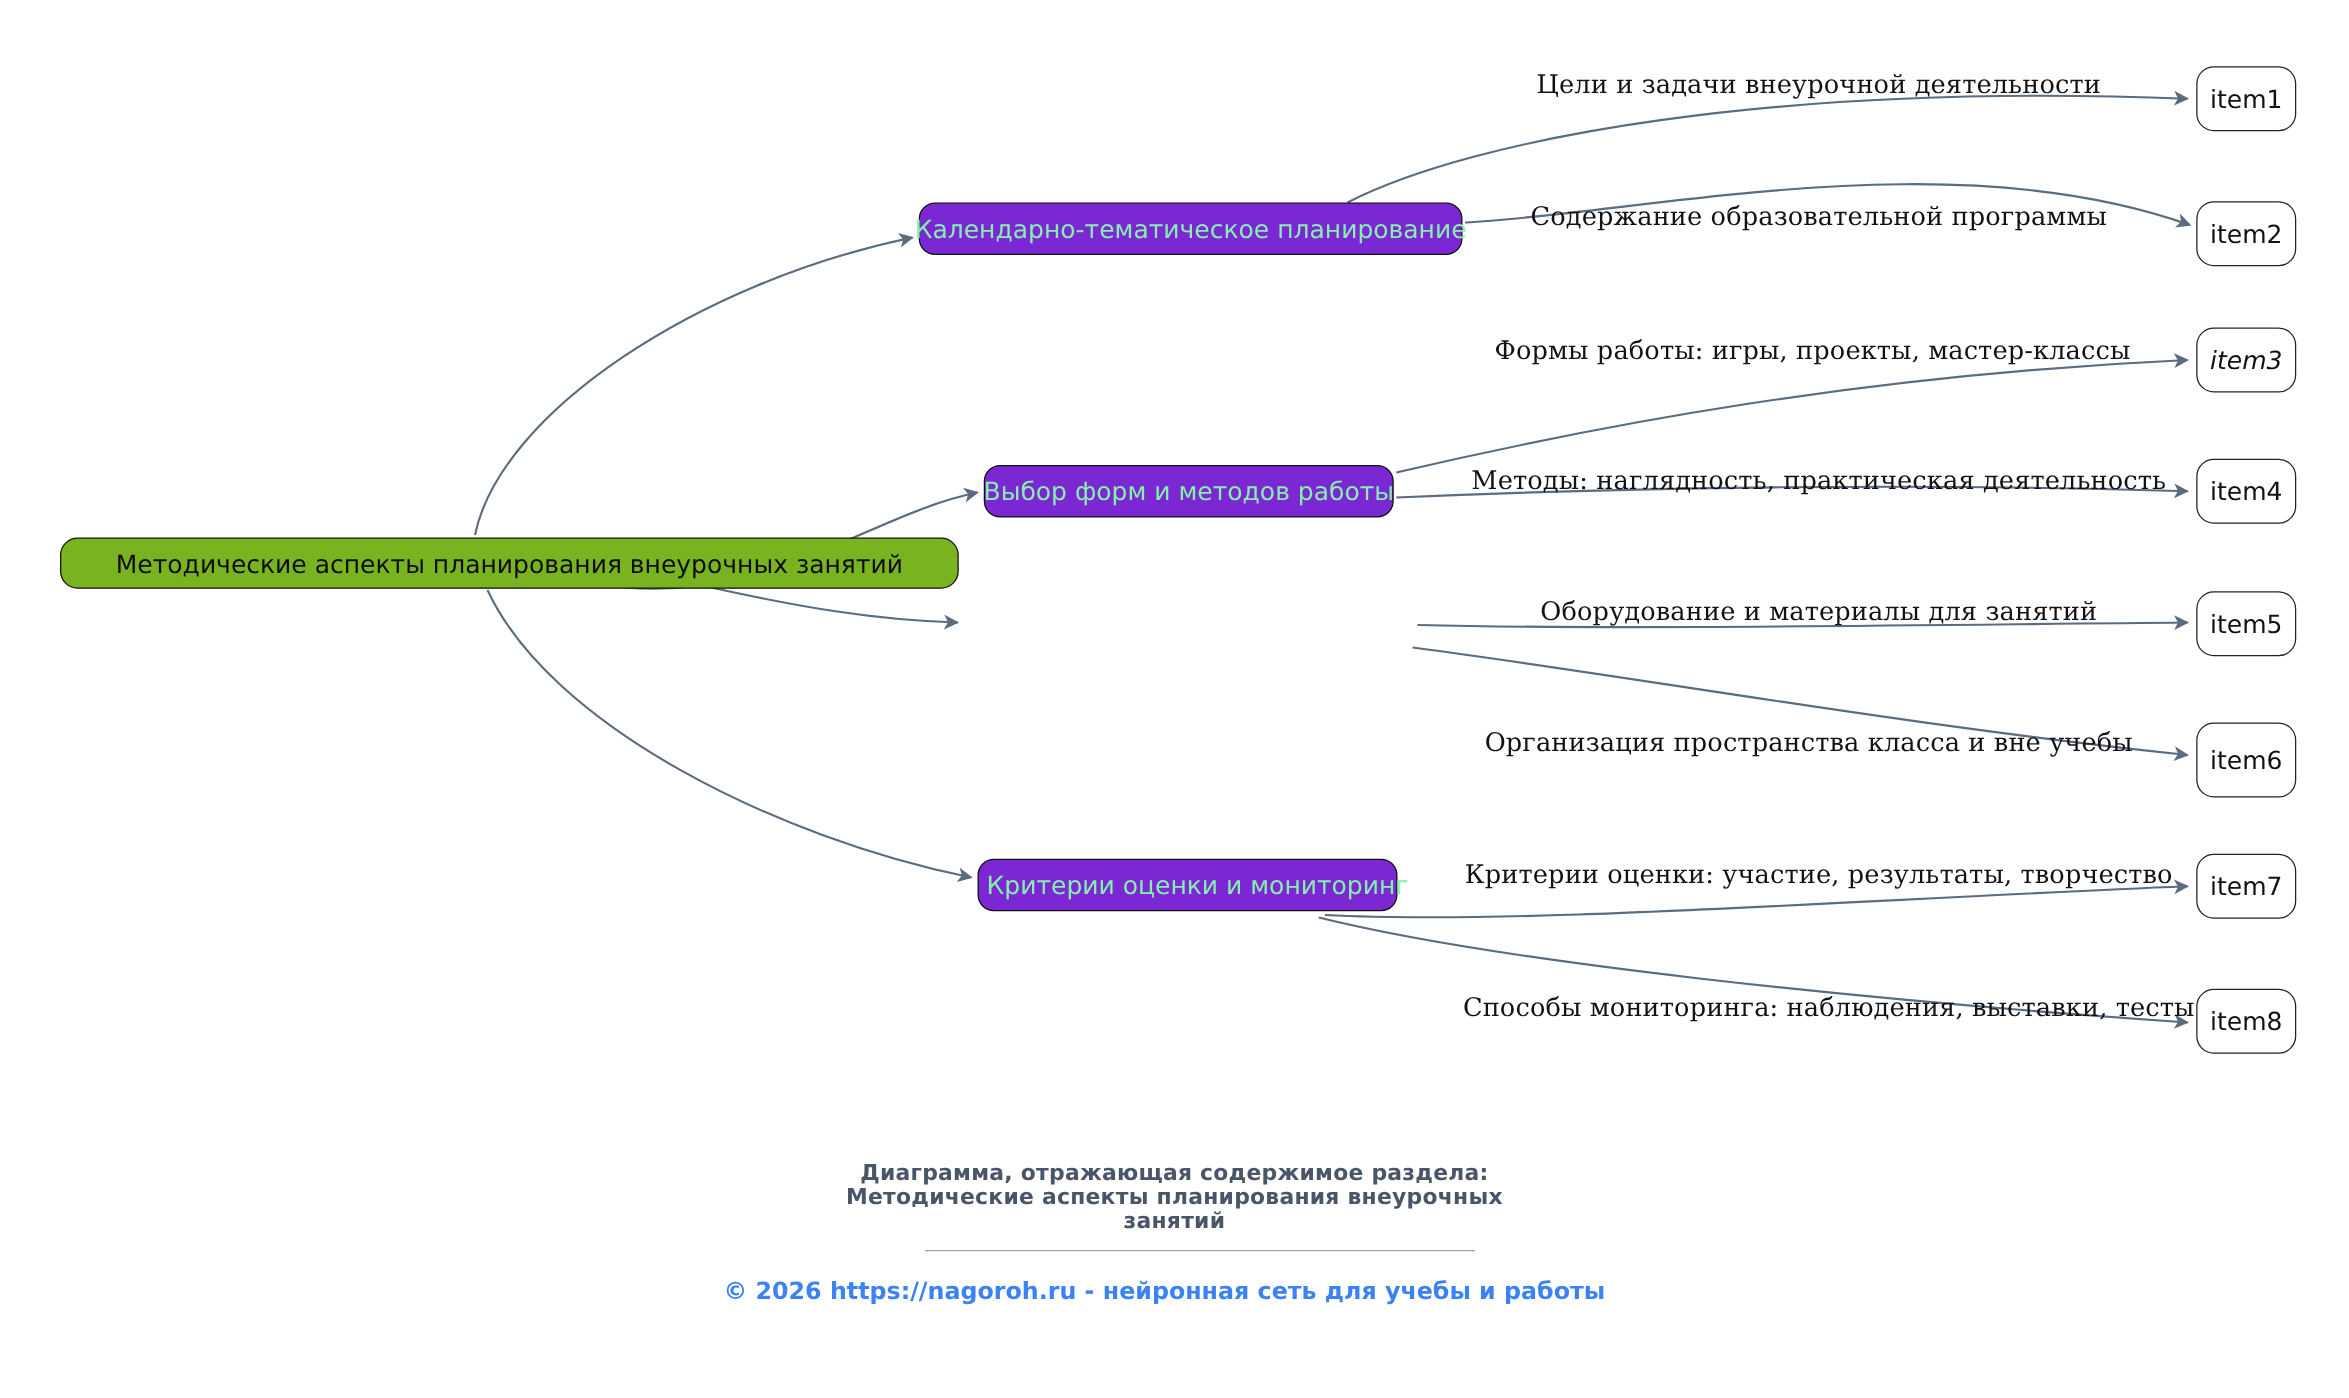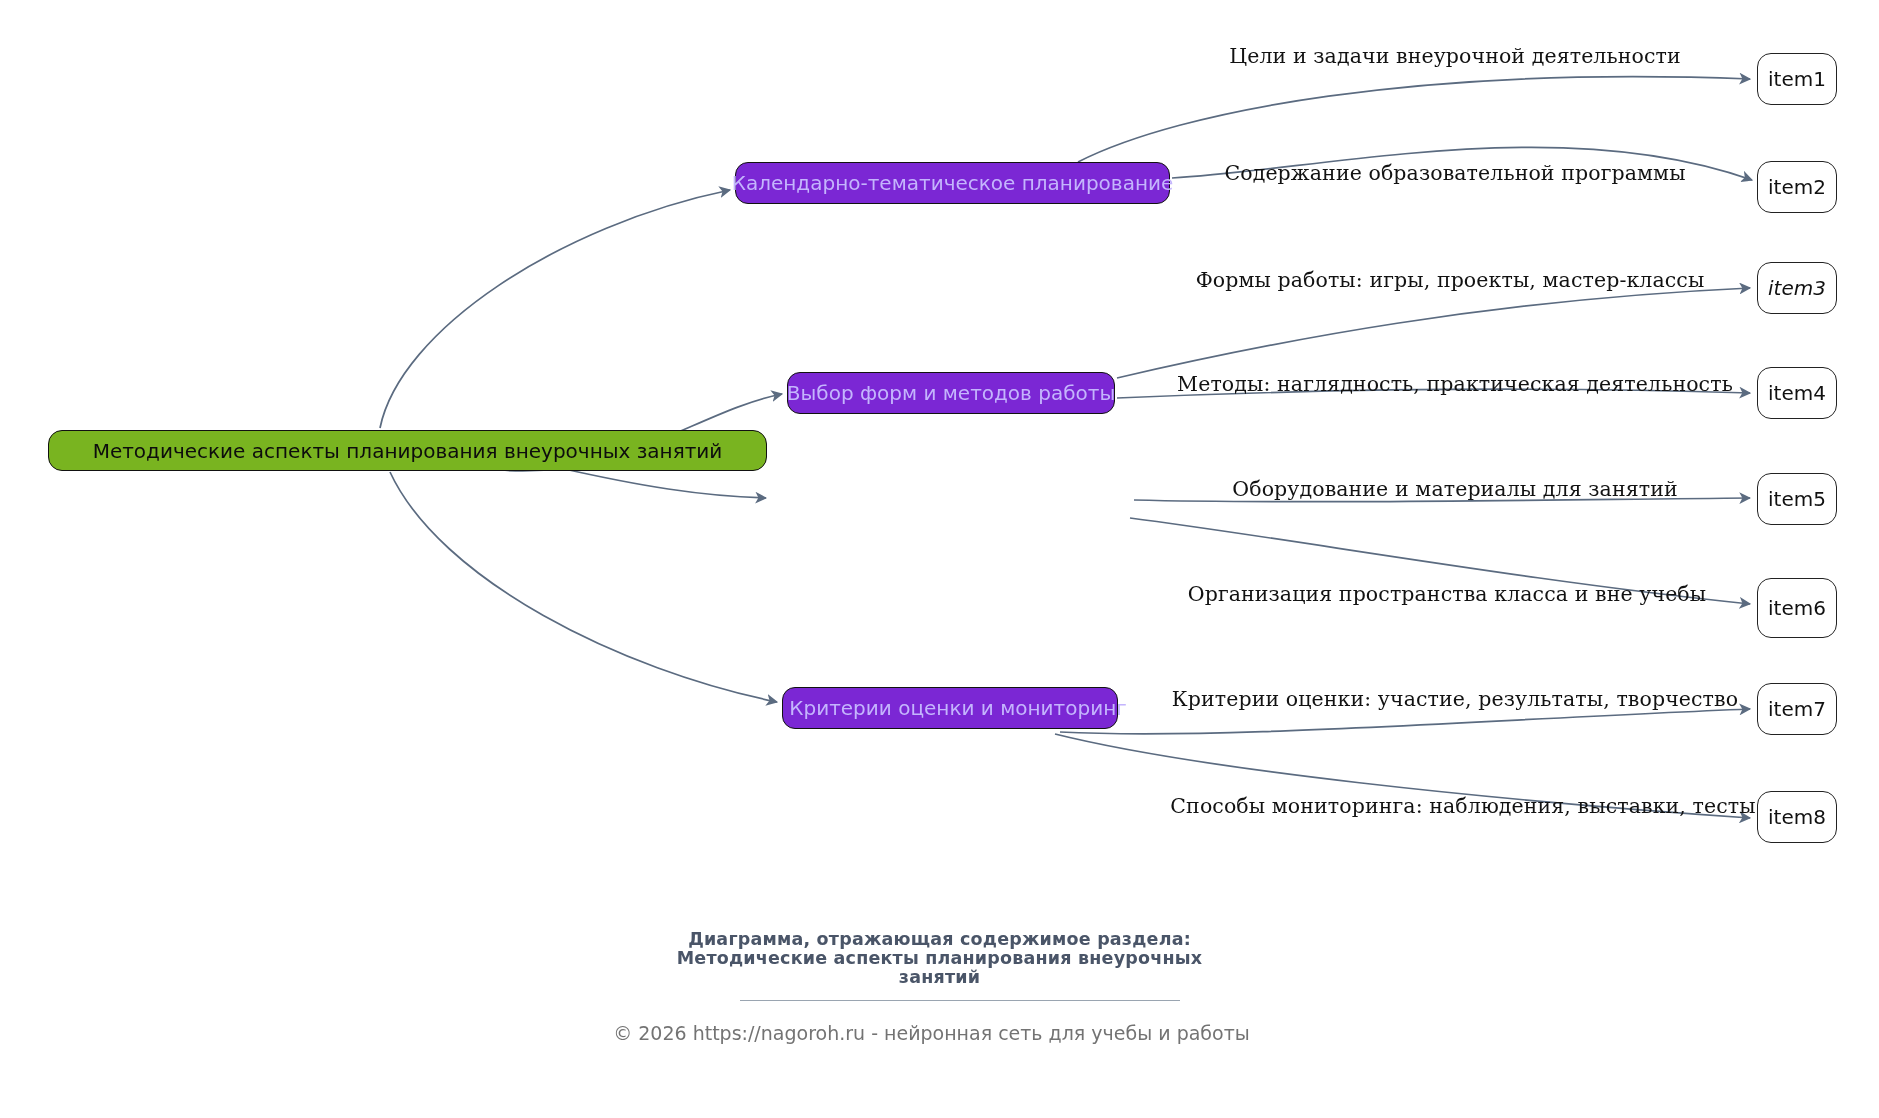--- a/index.html
+++ b/index.html
@@ -22,21 +22,21 @@
     border-radius:13px;
   }
   .node-root{
     background:#79B420;
     color:#0d0d0d;
     font-size:20px;
     border-radius:14px;
   }
   .node-branch{
     background:#7B27D4;
-    color:#c4b5fd;
+    color:#86efac;
     font-size:20px;
   }
   .node-leaf{
     background:#ffffff;
     color:#111111;
     font-size:20px;
     border:1.7px solid #222222;
     border-radius:14px;
   }
   .edge-label{
@@ -64,21 +64,22 @@
     position:absolute;
     height:1px;
     background:#9aa5b1;
   }
   .copyright{
     position:absolute;
     left:0;right:16px;
     text-align:center;
     font-family:"DejaVu Sans",sans-serif;
     font-size:19px;
-    color:#737373;
+    color:#3b82f6;
+    font-weight:bold;
   }
 </style>
 </head>
 <body>
 
 <div id="stage">
 
   <svg id="wires" viewBox="0 0 1879 1118" xmlns="http://www.w3.org/2000/svg">
     <defs>
       <marker id="arrow" viewBox="0 0 10 10" refX="9" refY="5" markerWidth="7" markerHeight="7" orient="auto-start-reverse">
@@ -111,21 +112,21 @@
 
   <div class="node node-leaf" style="left: 1757px; top: 53px; width: 80px; height: 52px;">item1</div>
   <div class="node node-leaf" style="left: 1757px; top: 161px; width: 80px; height: 52px;">item2</div>
   <div class="node node-leaf" style="left: 1757px; top: 262px; width: 80px; height: 52px; font-style: italic;">item3</div>
   <div class="node node-leaf" style="left: 1757px; top: 367px; width: 80px; height: 52px;">item4</div>
   <div class="node node-leaf" style="left: 1757px; top: 473px; width: 80px; height: 52px;">item5</div>
   <div class="node node-leaf" style="left: 1757px; top: 578px; width: 80px; height: 60px;">item6</div>
   <div class="node node-leaf" style="left: 1757px; top: 683px; width: 80px; height: 52px;">item7</div>
   <div class="node node-leaf" style="left: 1757px; top: 791px; width: 80px; height: 52px;">item8</div>
 
-  <div class="edge-label" style="left: 1455px; top: 56px;">Цели и задачи внеурочной деятельности</div>
+  <div class="edge-label" style="left: 1455px; top: 67px;">Цели и задачи внеурочной деятельности</div>
   <div class="edge-label" style="left: 1455px; top: 173px;">Содержание образовательной программы</div>
   <div class="edge-label" style="left: 1450px; top: 280px;">Формы работы: игры, проекты, мастер-классы</div>
   <div class="edge-label" style="left: 1455px; top: 384px;">Методы: наглядность, практическая деятельность</div>
   <div class="edge-label" style="left: 1455px; top: 489px;">Оборудование и материалы для занятий</div>
   <div class="edge-label" style="left: 1447px; top: 594px;">Организация пространства класса и вне учебы</div>
   <div class="edge-label" style="left: 1455px; top: 699px;">Критерии оценки: участие, результаты, творчество</div>
   <div class="edge-label" style="left: 1463px; top: 806px;">Способы мониторинга: наблюдения, выставки, тесты</div>
 
   <div class="caption" style="top:930px;">
     <span class="cline">Диаграмма, отражающая содержимое раздела:</span>

